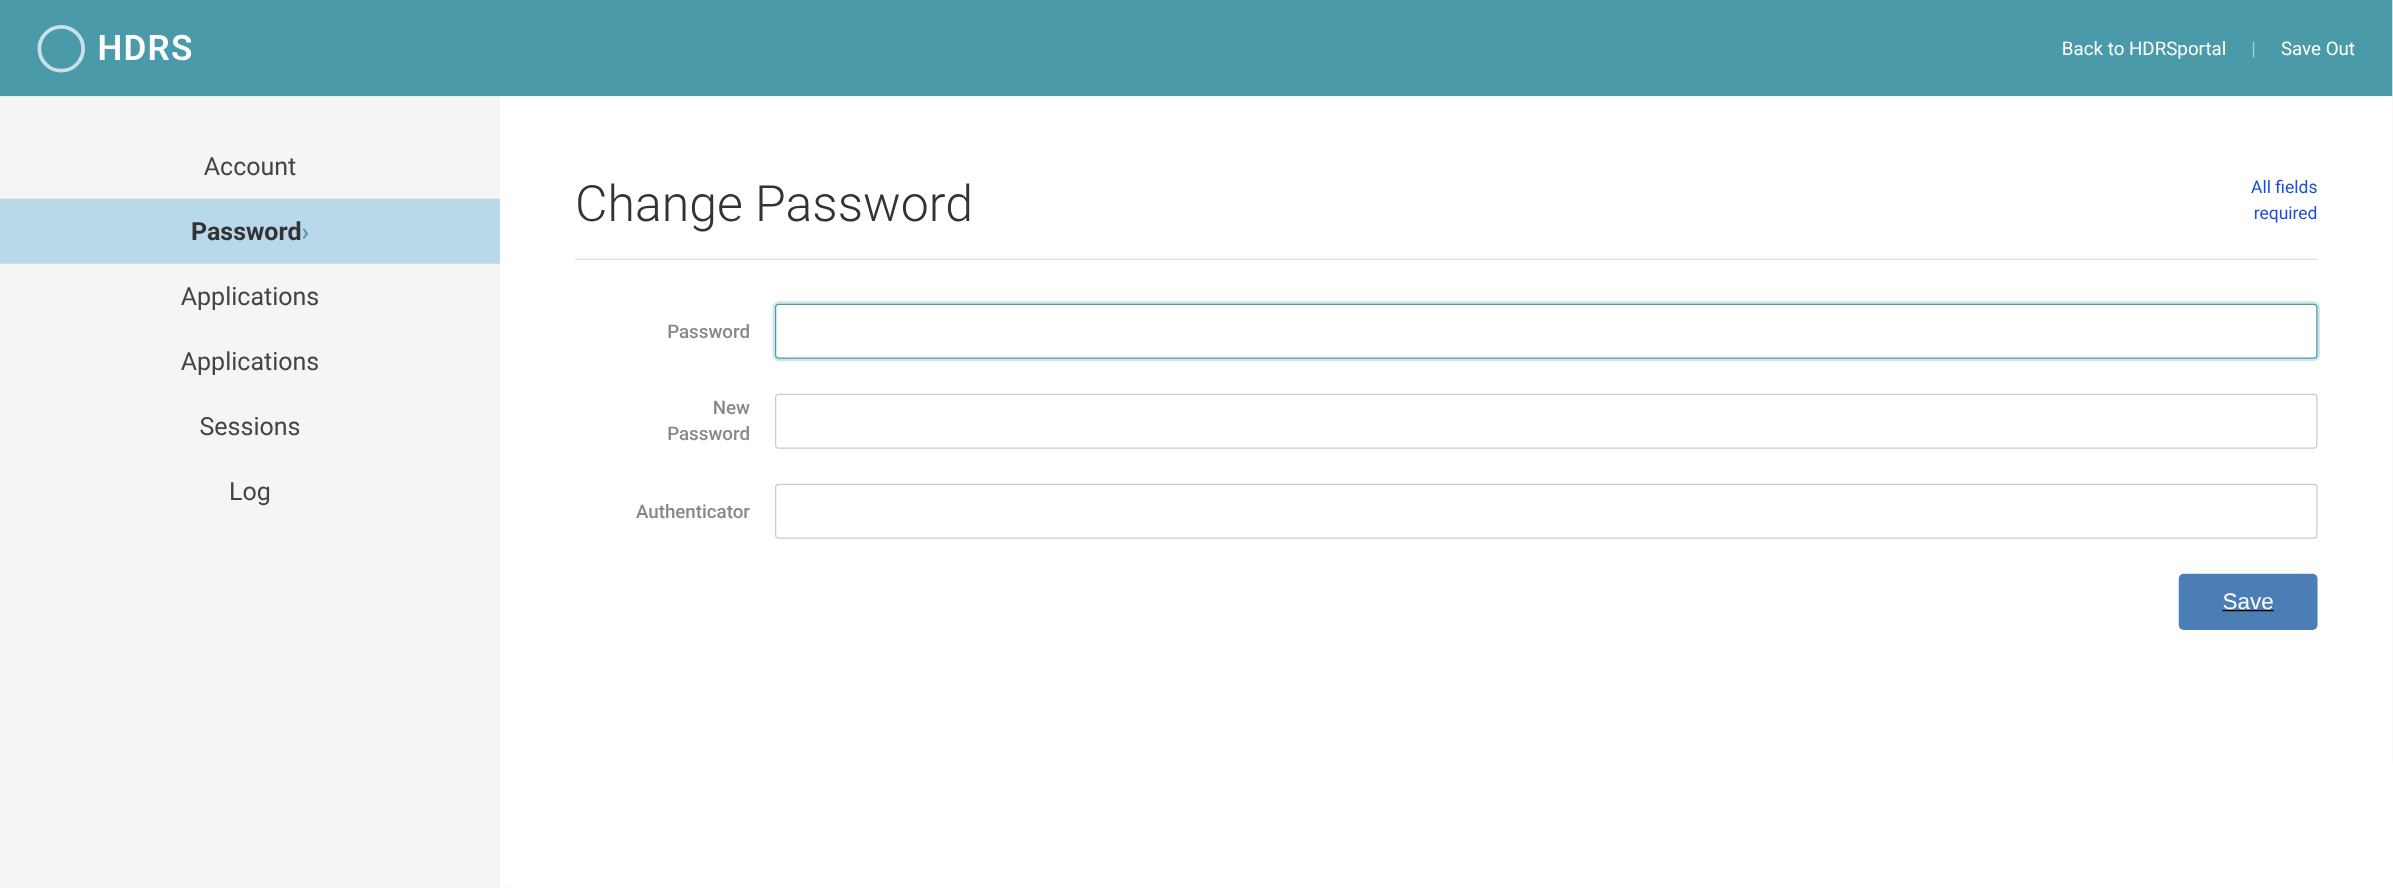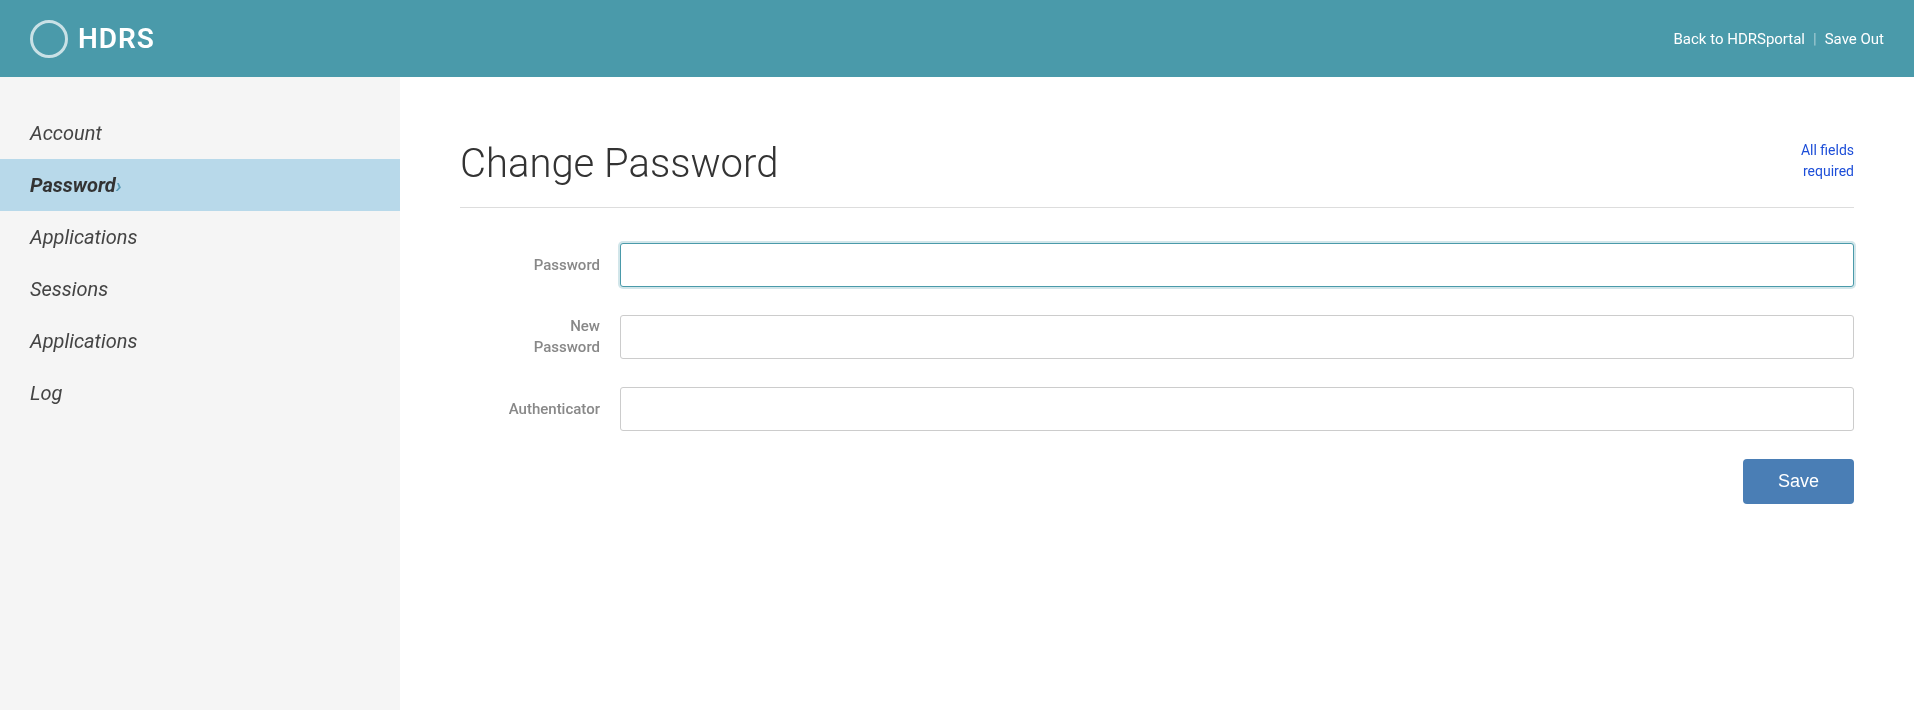--- a/index.html
+++ b/index.html
@@ -44,21 +44,21 @@
 
     .logo-text {
       font-size: 28px;
       font-weight: 600;
       color: white;
       letter-spacing: 1px;
     }
 
     .header-nav {
       display: flex;
-      gap: 8px;
+      gap: 20px;
       align-items: center;
     }
 
     .header-nav a {
       color: white;
       text-decoration: none;
       font-size: 15px;
       font-weight: 400;
       cursor: pointer;
     }
@@ -83,22 +83,21 @@
       padding-top: 30px;
     }
 
     .sidebar-item {
       padding: 14px 30px;
       font-size: 20px;
       color: #444;
       cursor: pointer;
       display: flex;
       align-items: center;
-      justify-content: flex-start;
-      font-style: italic;
+      justify-content: center;
     }
 
     .sidebar-item.active {
       background: #b8d9ea;
       font-weight: 700;
       color: #333;
     }
 
     .sidebar-item .chevron {
       color: #5a9ab5;
@@ -169,20 +168,21 @@
 
     .form-input.focused {
       border-color: #4a9aaa;
       box-shadow: 0 0 0 2px rgba(74, 154, 170, 0.25);
     }
 
     .form-actions {
       display: flex;
       justify-content: flex-end;
       margin-top: 10px;
+      text-decoration: underline;
     }
 
     .save-button {
       background: #4a7eb5;
       color: white;
       border: none;
       border-radius: 4px;
       padding: 12px 35px;
       font-size: 18px;
       cursor: pointer;
@@ -211,24 +211,24 @@
       <span>Account</span>
     </div>
     <div class="sidebar-item active">
       <span>Password</span>
       <span class="chevron">›</span>
     </div>
     <div class="sidebar-item">
       <span>Applications</span>
     </div>
     <div class="sidebar-item">
+      <span>Applications</span>
+    </div>
+    <div class="sidebar-item">
       <span>Sessions</span>
-    </div>
-    <div class="sidebar-item">
-      <span>Applications</span>
     </div>
     <div class="sidebar-item">
       <span>Log</span>
     </div>
   </aside>
 
   <main class="content">
     <div class="content-header">
       <h1 class="page-title">Change Password</h1>
       <div class="fields-note">

